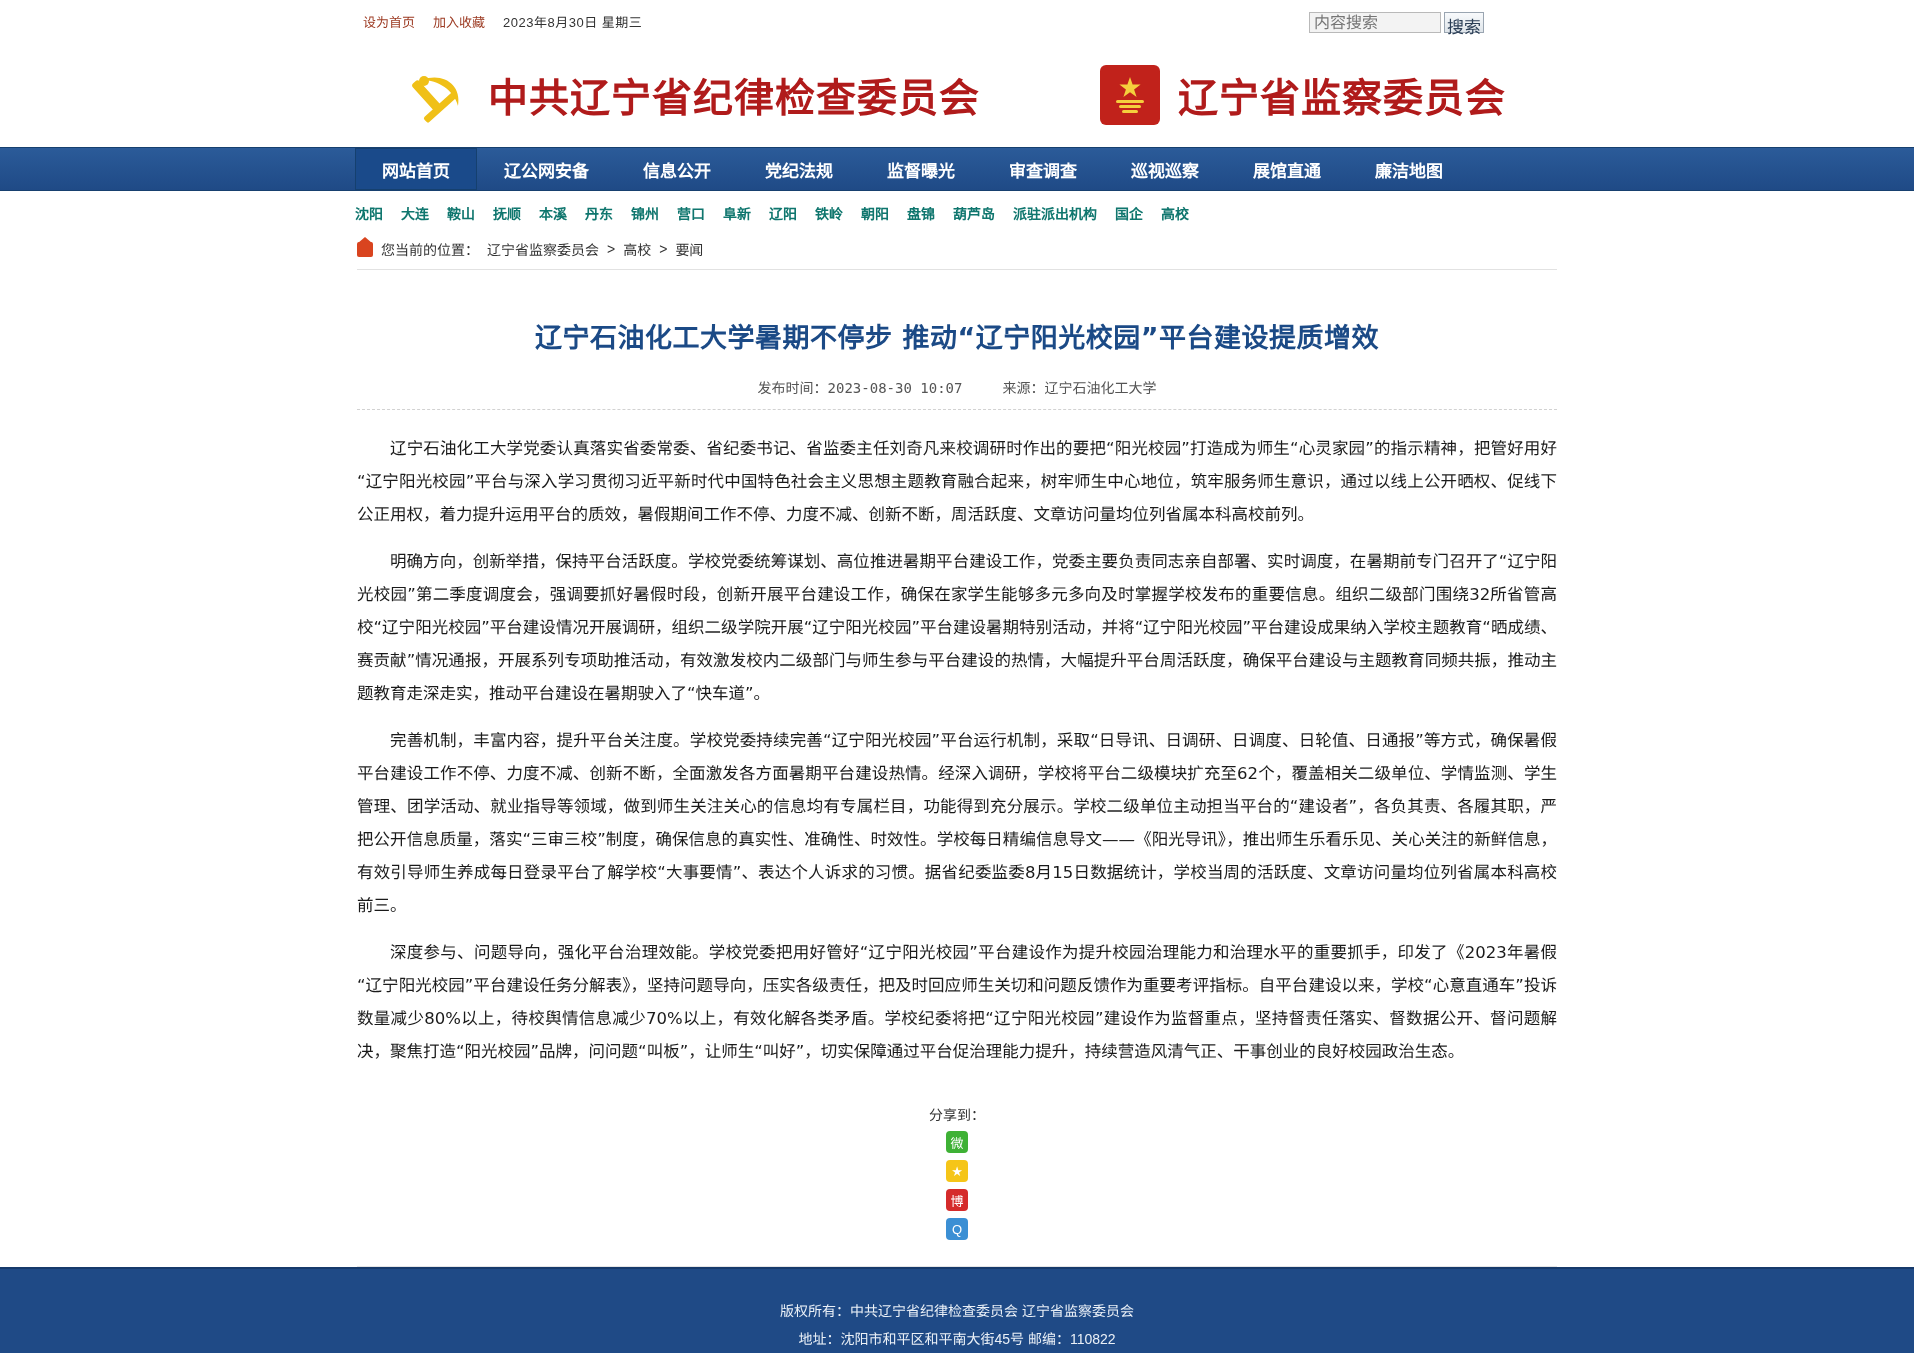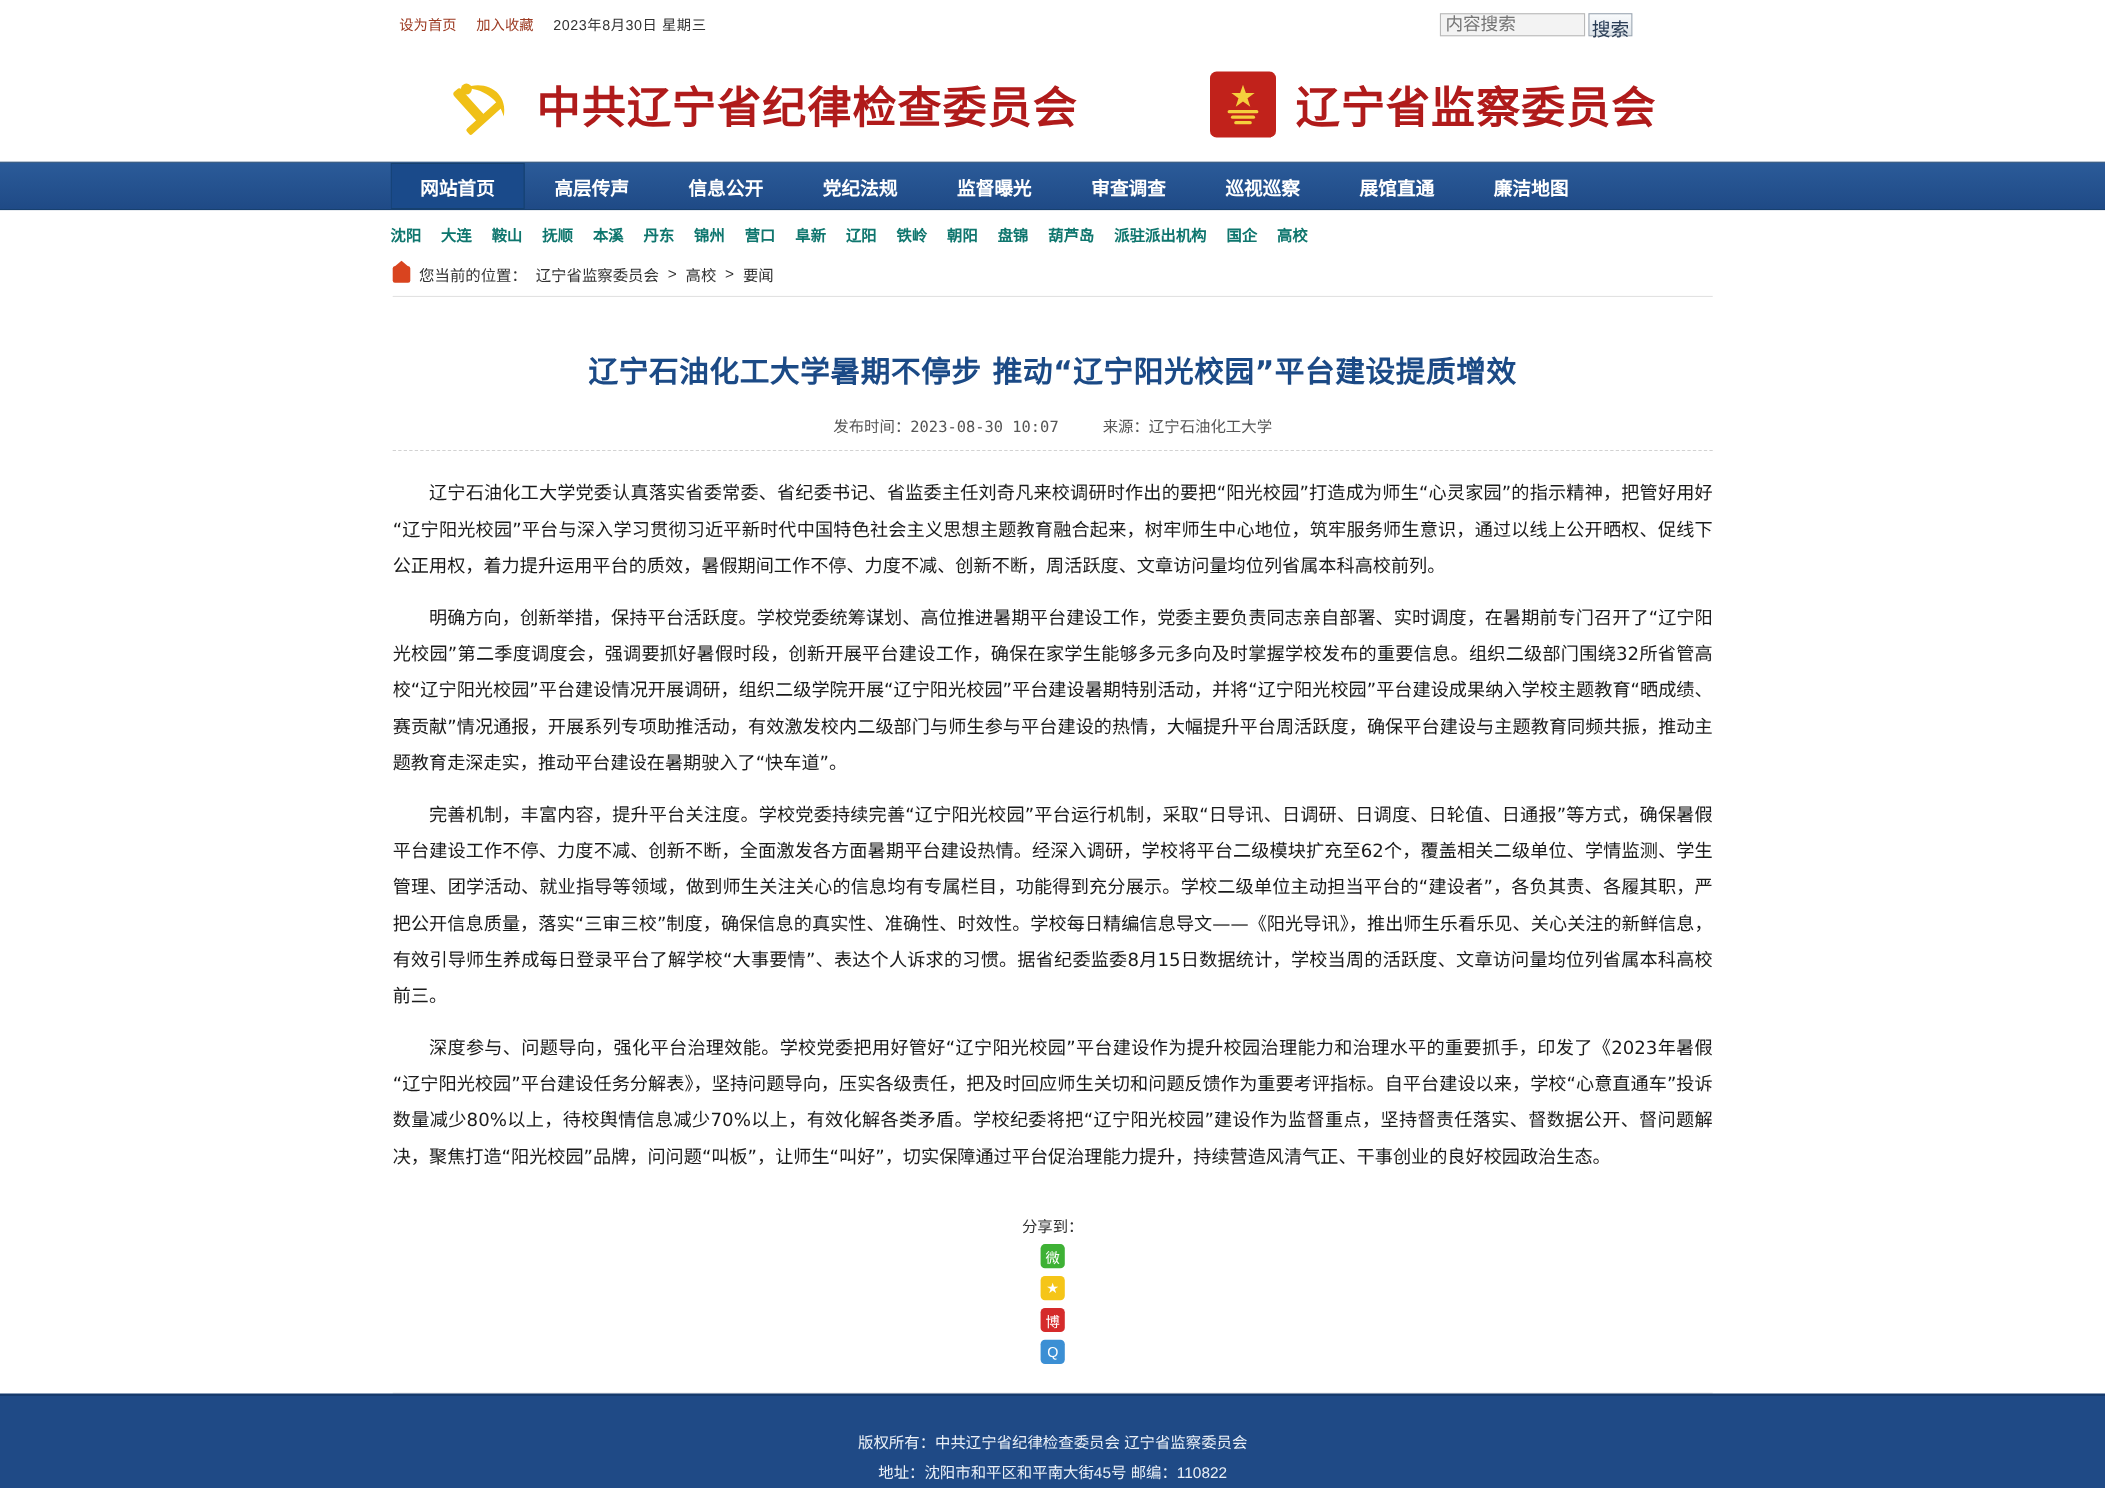--- a/index.html
+++ b/index.html
@@ -289,21 +289,21 @@
           <rect x="16" y="39" width="16" height="3" rx="1.5"></rect>
         </g>
       </svg>
     </span>
     <span class="brand-title">辽宁省监察委员会</span>
   </div>
 </div>
 
 <div class="mainnav">
   <a href="#" class="active">网站首页</a>
-  <a href="#">高层传声</a>
+  <a href="#">辽公网安备</a>
   <a href="#">信息公开</a>
   <a href="#">党纪法规</a>
   <a href="#">监督曝光</a>
   <a href="#">审查调查</a>
   <a href="#">巡视巡察</a>
   <a href="#">展馆直通</a>
   <a href="#">廉洁地图</a>
 </div>
 
 <div class="subnav">

